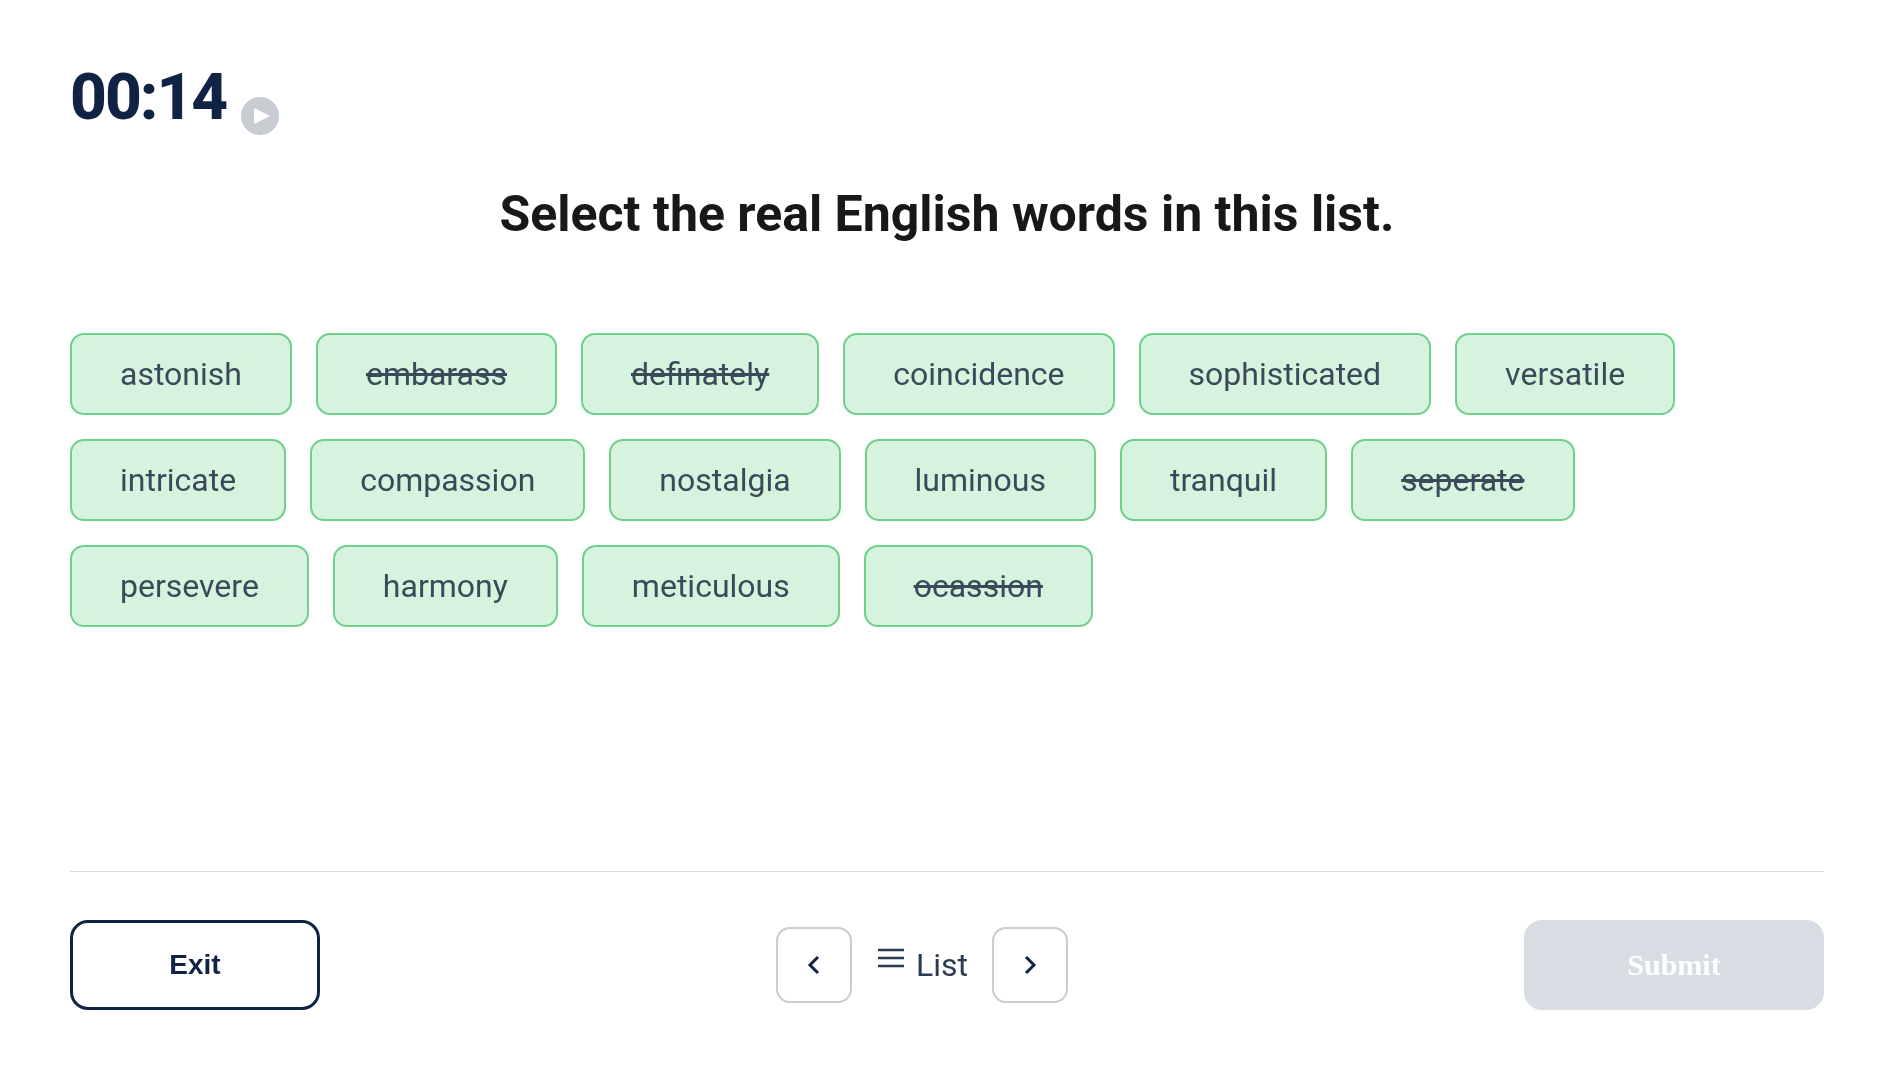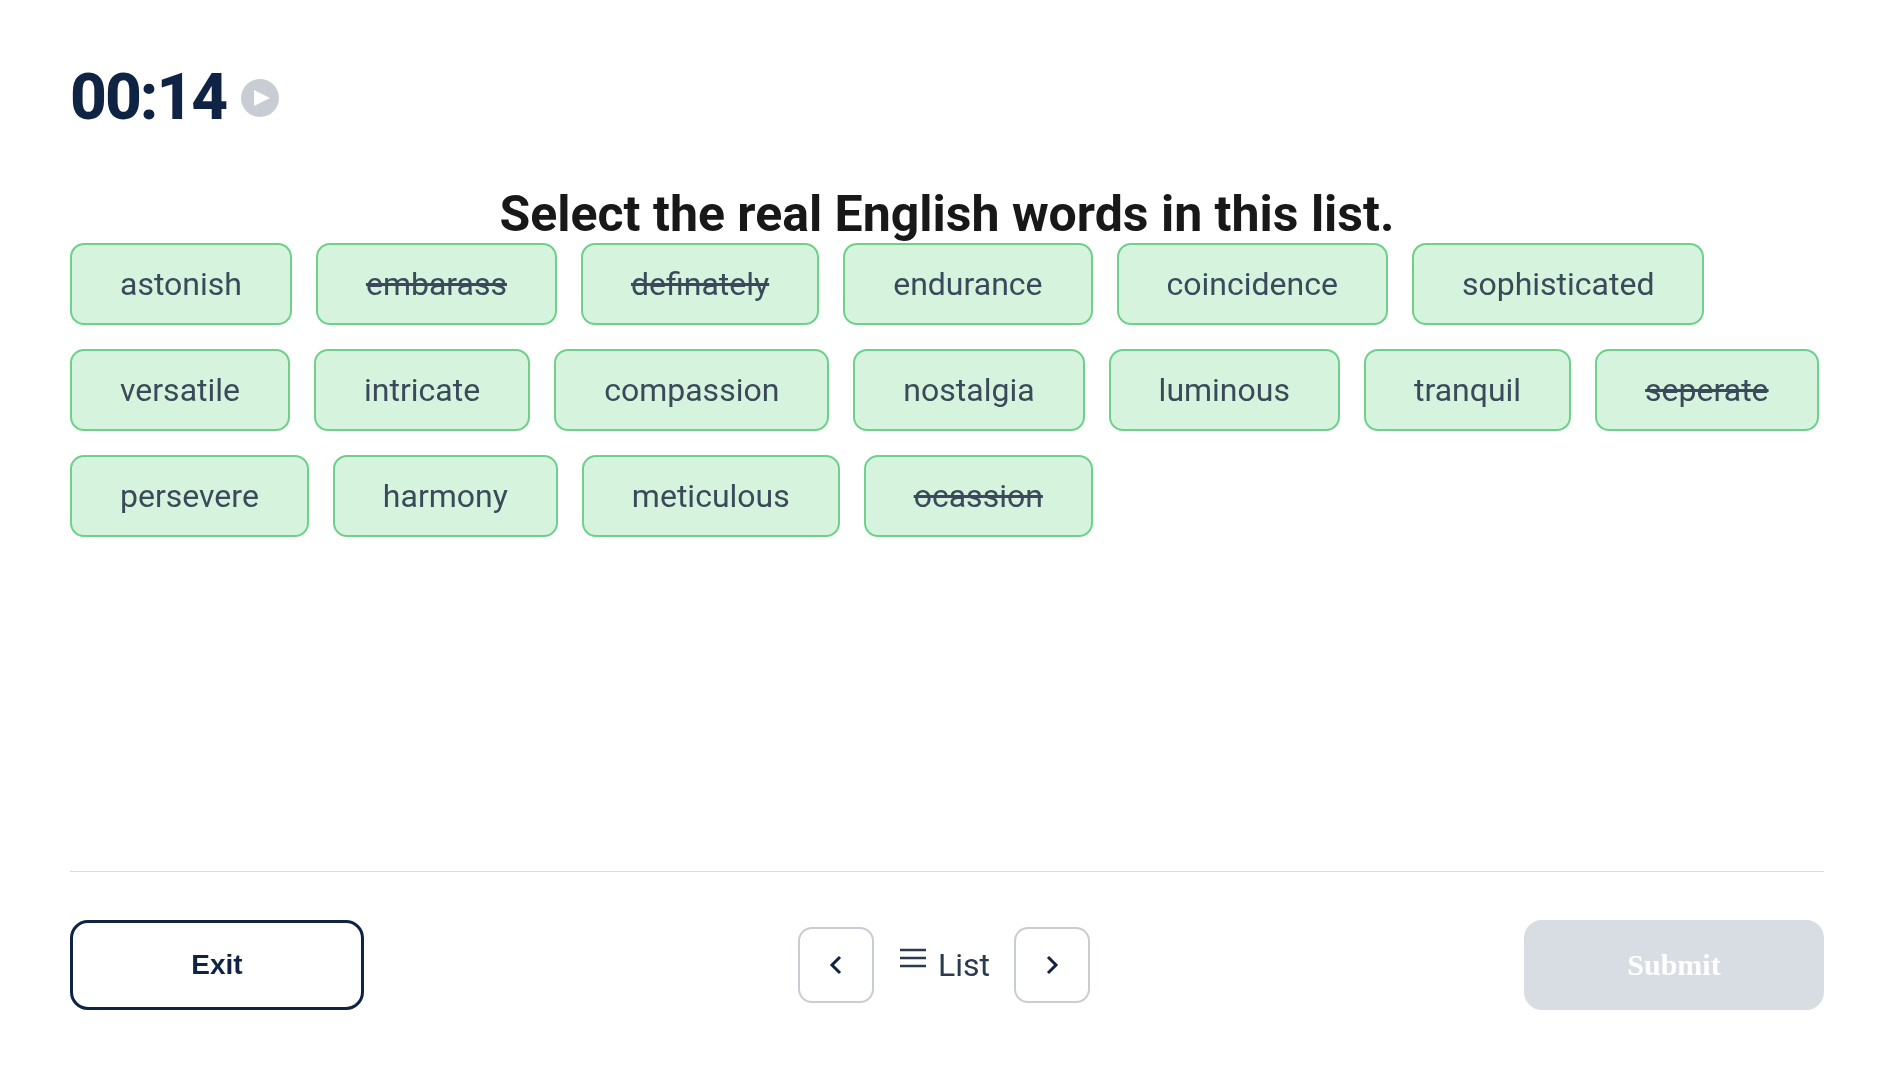--- a/index.html
+++ b/index.html
@@ -9,21 +9,21 @@
     width: 1894px;
     height: 1070px;
     position: relative;
     overflow: hidden;
   }
   .container {
     padding: 60px 70px 0 70px;
   }
   .timer-row {
     display: flex;
-    align-items: center;
+    align-items: flex-end;
     gap: 15px;
   }
   .timer {
     font-size: 64px;
     font-weight: 800;
     color: #0f2345;
     letter-spacing: -2px;
   }
   .play-icon {
     width: 38px;
@@ -34,20 +34,21 @@
     align-items: center;
     justify-content: center;
   }
   .play-icon svg { width: 16px; height: 16px; fill: #ffffff; margin-left: 3px; }
   .title {
     text-align: center;
     font-size: 50px;
     font-weight: 700;
     color: #181818;
     margin-top: 50px;
+    margin-bottom: 90px;
   }
   .word-grid {
     display: flex;
     flex-wrap: wrap;
     gap: 24px;
     margin-bottom: 55px;
   }
   .word-chip {
     border: 2px solid #6fd08c;
     background: #d6f3dd;
@@ -80,21 +81,21 @@
     align-items: center;
     justify-content: space-between;
   }
   .exit-btn {
     border: 3px solid #0f2345;
     background: #ffffff;
     color: #0f2345;
     font-size: 28px;
     font-weight: 700;
     border-radius: 18px;
-    width: 294px;
+    width: 250px;
     height: 90px;
     cursor: pointer;
   }
   .nav-group {
     display: flex;
     align-items: center;
     gap: 24px;
   }
   .nav-btn {
     width: 76px;
@@ -142,21 +143,20 @@
         </svg>
     </div>
   </div>
 
   <h1 class="title">Select the real English words in this list.</h1>
 
   <div class="word-grid" id="word-grid">
       <div class="word-chip">astonish</div>
       <div class="word-chip strike">embarass</div>
       <div class="word-chip strike">definately</div>
-      <div class="word-chip">endurance</div>
       <div class="word-chip">coincidence</div>
       <div class="word-chip">sophisticated</div>
       <div class="word-chip">versatile</div>
       <div class="word-chip">intricate</div>
       <div class="word-chip">compassion</div>
       <div class="word-chip">nostalgia</div>
       <div class="word-chip">luminous</div>
       <div class="word-chip">tranquil</div>
       <div class="word-chip strike">seperate</div>
       <div class="word-chip">persevere</div>

